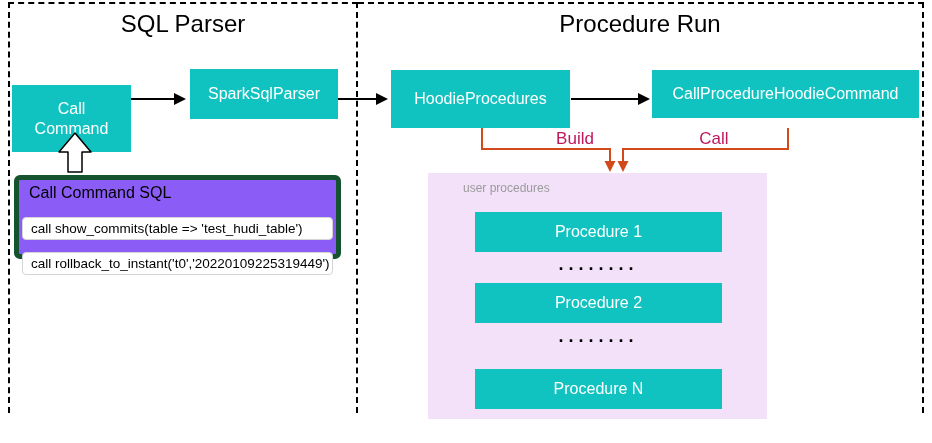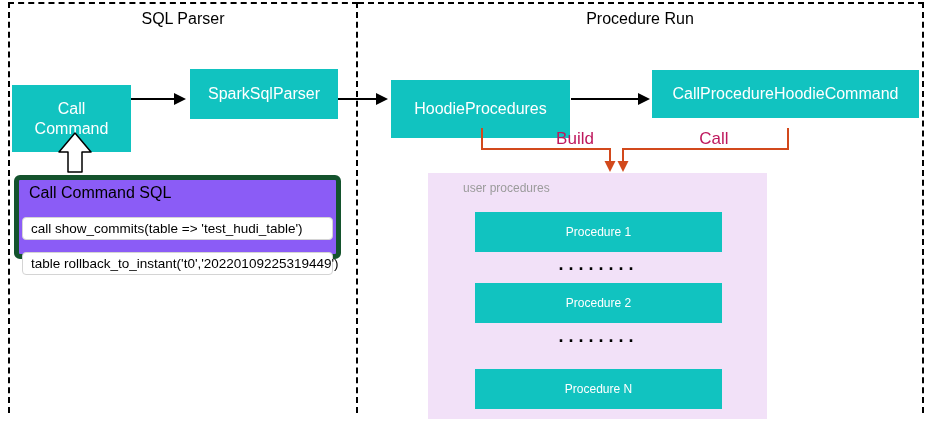--- a/index.html
+++ b/index.html
@@ -4,29 +4,29 @@
 <style>
   html,body{margin:0;padding:0;background:#ffffff;}
   body{font-family:"Liberation Sans","DejaVu Sans",sans-serif;}
   #canvas{position:relative;width:932px;height:443px;background:#fff;overflow:hidden;}
 
   
   .section{position:absolute;top:2px;height:411px;border-top:2px dashed #000;box-sizing:border-box;}
   #section-sql{left:8px;width:350px;border-left:2px dashed #000;border-right:2px dashed #000;}
   #section-proc{left:358px;width:566px;border-right:2px dashed #000;}
   .section-title{position:absolute;top:6px;left:0;right:0;text-align:center;
-    font-size:16px;color:#000;}
+    font-size:24px;color:#000;}
 
   
   .node{position:absolute;background:var(--node-teal,#11C3C0);color:#fff;
     display:flex;align-items:center;justify-content:center;text-align:center;
     font-size:16px;line-height:1.25;box-sizing:border-box;}
   #node-call-command{left:12px;top:85px;width:119px;height:67px;padding:0 24px;}
   #node-spark{left:190px;top:69px;width:148px;height:50px;white-space:nowrap;}
-  #node-hoodie{left:391px;top:70px;width:179px;height:58px;white-space:nowrap;margin-top:10px;}
+  #node-hoodie{left:391px;top:70px;width:179px;height:58px;white-space:nowrap;}
   #node-cphc{left:652px;top:70px;width:267px;height:48px;white-space:nowrap;}
 
   
   .hline{position:absolute;height:2px;background:#000;}
   .head-right{position:absolute;width:0;height:0;border-left:12px solid #000;
     border-top:6px solid transparent;border-bottom:6px solid transparent;}
   #arrow1-line{left:131px;top:98px;width:43px;}  #arrow1-head{left:174px;top:93px;}
   #arrow2-line{left:338px;top:98px;width:38px;}  #arrow2-head{left:376px;top:93px;}
   #arrow3-line{left:571px;top:98px;width:67px;}  #arrow3-head{left:638px;top:93px;}
 
@@ -49,21 +49,21 @@
   #label-build{left:540px;top:129px;}
   #label-call{left:679px;top:129px;}
 
   
   #user-procs{position:absolute;left:428px;top:173px;width:339px;height:246px;
     background:var(--panel-pink,#F2E1F8);}
   #user-procs .panel-label{position:absolute;left:12px;top:8px;font-size:12px;
     color:var(--label-gray,#9B9B9B);margin-left:23px;}
   .proc-node{position:absolute;left:47px;width:247px;height:40px;
     background:var(--node-teal,#11C3C0);color:#fff;display:flex;align-items:center;
-    justify-content:center;font-size:12px;}
+    justify-content:center;font-size:16px;}
   #proc-1{top:39px;} #proc-2{top:110px;} #proc-n{top:196px;}
   .dots-row{position:absolute;left:47px;width:247px;text-align:center;
     font-weight:bold;font-size:18px;letter-spacing:4px;color:#000;line-height:1;}
   #dots-1{top:87px;} #dots-2{top:159px;}
 </style>
 </head>
 <body>
 
 <div id="canvas">
 
@@ -86,21 +86,21 @@
   <div class="hline" id="arrow3-line"></div>
   <div class="head-right" id="arrow3-head"></div>
 
   <svg id="hollow-arrow" width="34" height="42" viewBox="0 0 34 42">
     <polygon points="17,1 33,20 24,20 24,40 10,40 10,20 1,20" fill="#ffffff" stroke="#000000" stroke-width="1.5" stroke-linejoin="round"></polygon>
   </svg>
 
   <div id="sql-panel">
     <div class="panel-header">Call Command SQL</div>
     <div class="sql-row">call show_commits(table =&gt; 'test_hudi_table')</div>
-    <div class="sql-row">table rollback_to_instant('t0','20220109225319449')</div>
+    <div class="sql-row">call rollback_to_instant('t0','20220109225319449')</div>
   </div>
 
   <svg id="connectors">
     <path class="orange-path" d="M482,128 L482,149 L610,149 L610,161"></path>
     <polygon class="orange-head" points="604.5,161 615.5,161 610,172"></polygon>
     <path class="orange-path" d="M788,128 L788,149 L623,149 L623,161"></path>
     <polygon class="orange-head" points="617.5,161 628.5,161 623,172"></polygon>
   </svg>
   <div class="edge-label" id="label-build">Build</div>
   <div class="edge-label" id="label-call">Call</div>

